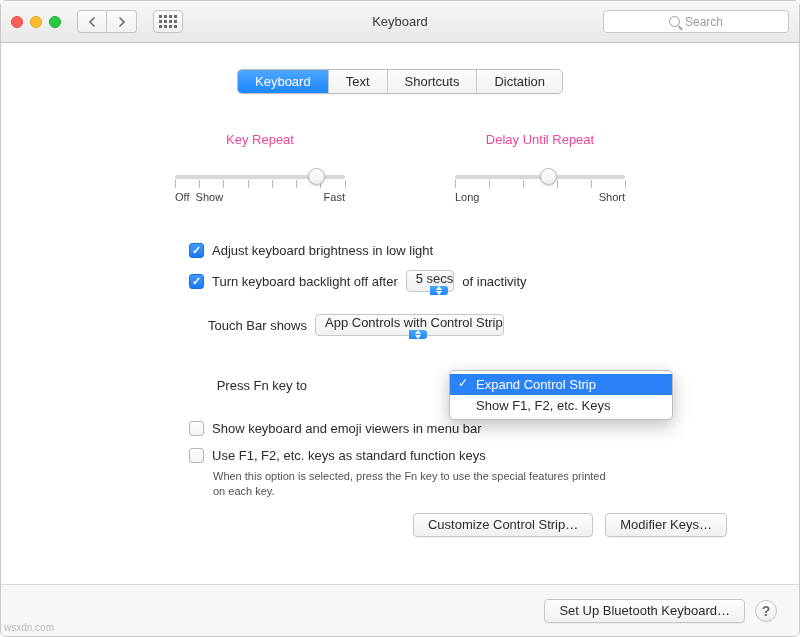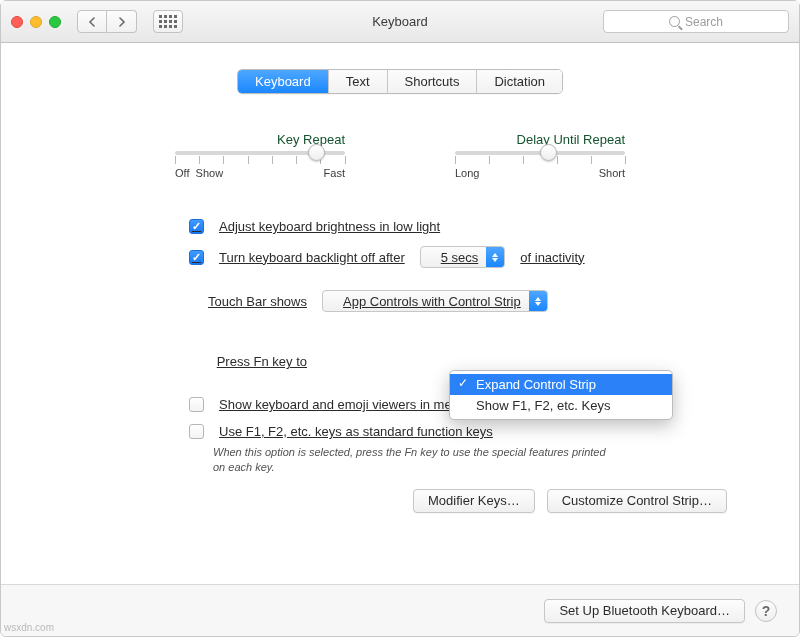--- a/index.html
+++ b/index.html
@@ -82,59 +82,59 @@
     padding:4px 17px; font-size:13px; background:linear-gradient(#fcfcfc,#f2f2f2);
     border-right:1px solid #c6c6c6; cursor:default;
   }
   .tab:last-child { border-right:none; }
   .tab.sel { background:linear-gradient(#4ea7ff,#1b87ff); color:#fff; }
   
   .sliders {
     display:flex; justify-content:center; gap:110px; margin-top:38px;
   }
   .slgroup { text-align:center; }
-  .sl-title { font-size:13px; color:#14532d; margin-bottom:4px;text-align:right; }
+  .sl-title { font-size:13px; color:#ec4899; margin-bottom:28px; }
   .track {
     width:170px; height:4px; background:#d8d8d8; border-radius:2px;
     position:relative; margin:0 auto;
   }
   .tick { position:absolute; width:1px; height:8px; background:#b7b7b7; top:5px; }
   .knob {
     position:absolute; width:17px; height:17px; border-radius:50%;
     background:linear-gradient(#fff,#eee); border:1px solid #b6b6b6;
     top:-7px; box-shadow:0 1px 2px rgba(0,0,0,.2);
   }
   .sl-labels { display:flex; justify-content:space-between; font-size:11px; color:#3c3c3c; margin-top:12px; }
   
   .opts { margin:40px 0 0 156px; }
-  .row { display:flex; align-items:center; gap:15px; margin-bottom:12px; font-size:13px;text-decoration:underline; }
+  .row { display:flex; align-items:center; gap:8px; margin-bottom:12px; font-size:13px; }
   .cb {
     width:15px; height:15px; border:1px solid #b5b5b5; border-radius:3px;
     background:linear-gradient(#fff,#f3f3f3); flex-shrink:0;
     display:flex; align-items:center; justify-content:center;
   }
   .cb.checked { background:linear-gradient(#3f9bff,#1878f2); border-color:#1d70d6; }
   .cb.checked::after { content:"✓"; color:#fff; font-size:11px; font-weight:bold; }
   .select {
     height:22px; border:1px solid #c7c7c7; border-radius:4px;
     background:linear-gradient(#fcfcfc,#f0f0f0);
-    display:inline-flex; align-items:center; padding:0 0 0 20px;
-    font-size:13px; position:relative;
+    display:inline-flex; align-items:center; padding:0 0 0 9px;
+    font-size:13px; position:relative;flex-direction:column;
   }
   .select .arrows {
     width:18px; height:100%; margin-left:8px;
     background:linear-gradient(#4ea6ff,#1b87ff);
     border-radius:0 3px 3px 0;
     display:flex; flex-direction:column; align-items:center; justify-content:center;
   }
   .arrow-up, .arrow-down { width:0; height:0; border-left:3px solid transparent; border-right:3px solid transparent; }
   .arrow-up { border-bottom:4px solid #fff; margin-bottom:1px; }
   .arrow-down { border-top:4px solid #fff; }
   .indent { margin-left:0;margin-top:42px; }
-  .sub { font-size:11px; color:#525252; margin:-6px 0 14px 24px; max-width:400px; line-height:1.35;font-style:italic; }
+  .sub { font-size:11px; color:#525252; margin:-6px 0 14px 24px; max-width:400px; line-height:1.35; }
   
   .popup {
     position:absolute; left:448px; top:327px; width:224px;
     background:#fff; border:1px solid #bcbcbc; border-radius:5px;
     box-shadow:0 6px 18px rgba(0,0,0,.25);
     padding:3px 0; z-index:10;
   }
   .popup-item {
     padding:3px 12px 3px 26px; font-size:13px; position:relative;
   }
@@ -292,22 +292,22 @@
         <div class="cb"></div>
         <span>Show keyboard and emoji viewers in menu bar</span>
       </div>
       <div class="row">
         <div class="cb"></div>
         <span>Use F1, F2, etc. keys as standard function keys</span>
       </div>
       <div class="sub">When this option is selected, press the Fn key to use the special features printed on each key.</div>
 
       <div class="btn-row1">
+        <div class="btn">Customize Control Strip…</div>
         <div class="btn">Modifier Keys…</div>
-        <div class="btn">Customize Control Strip…</div>
       </div>
     </div>
 
     <div class="popup">
       <div class="popup-item sel">Expand Control Strip</div>
       <div class="popup-item">Show F1, F2, etc. Keys</div>
     </div>
 
   </div>
 

